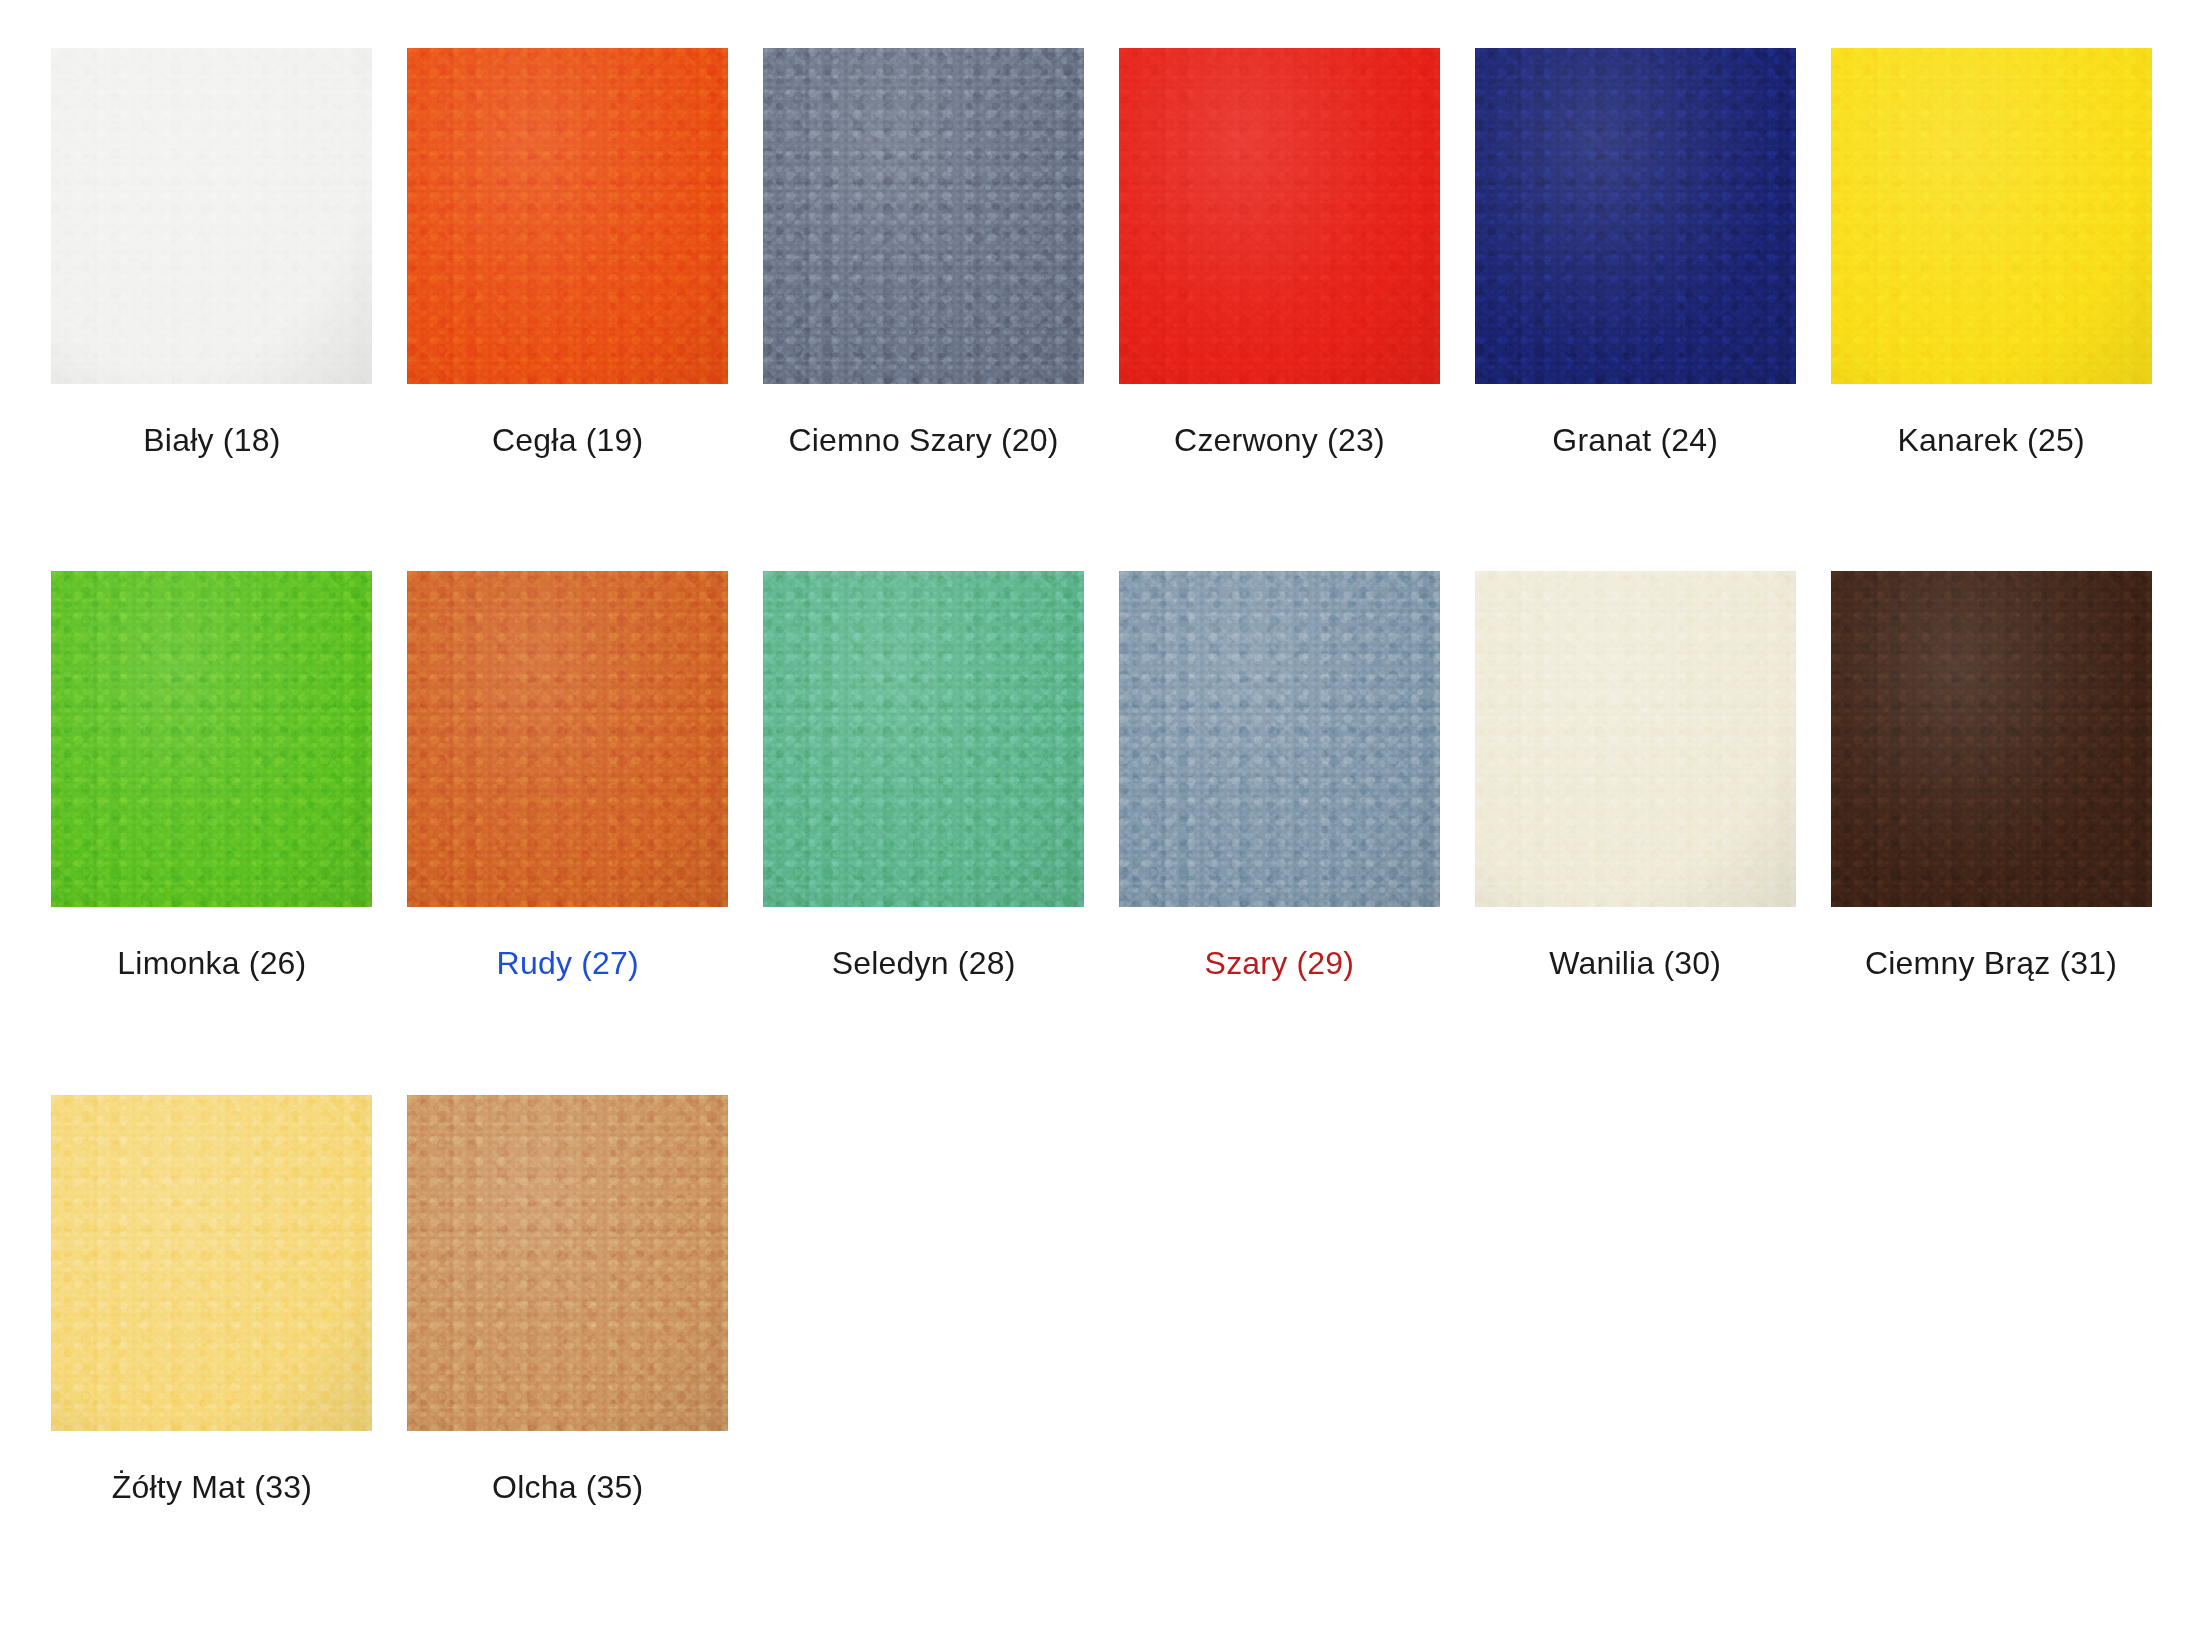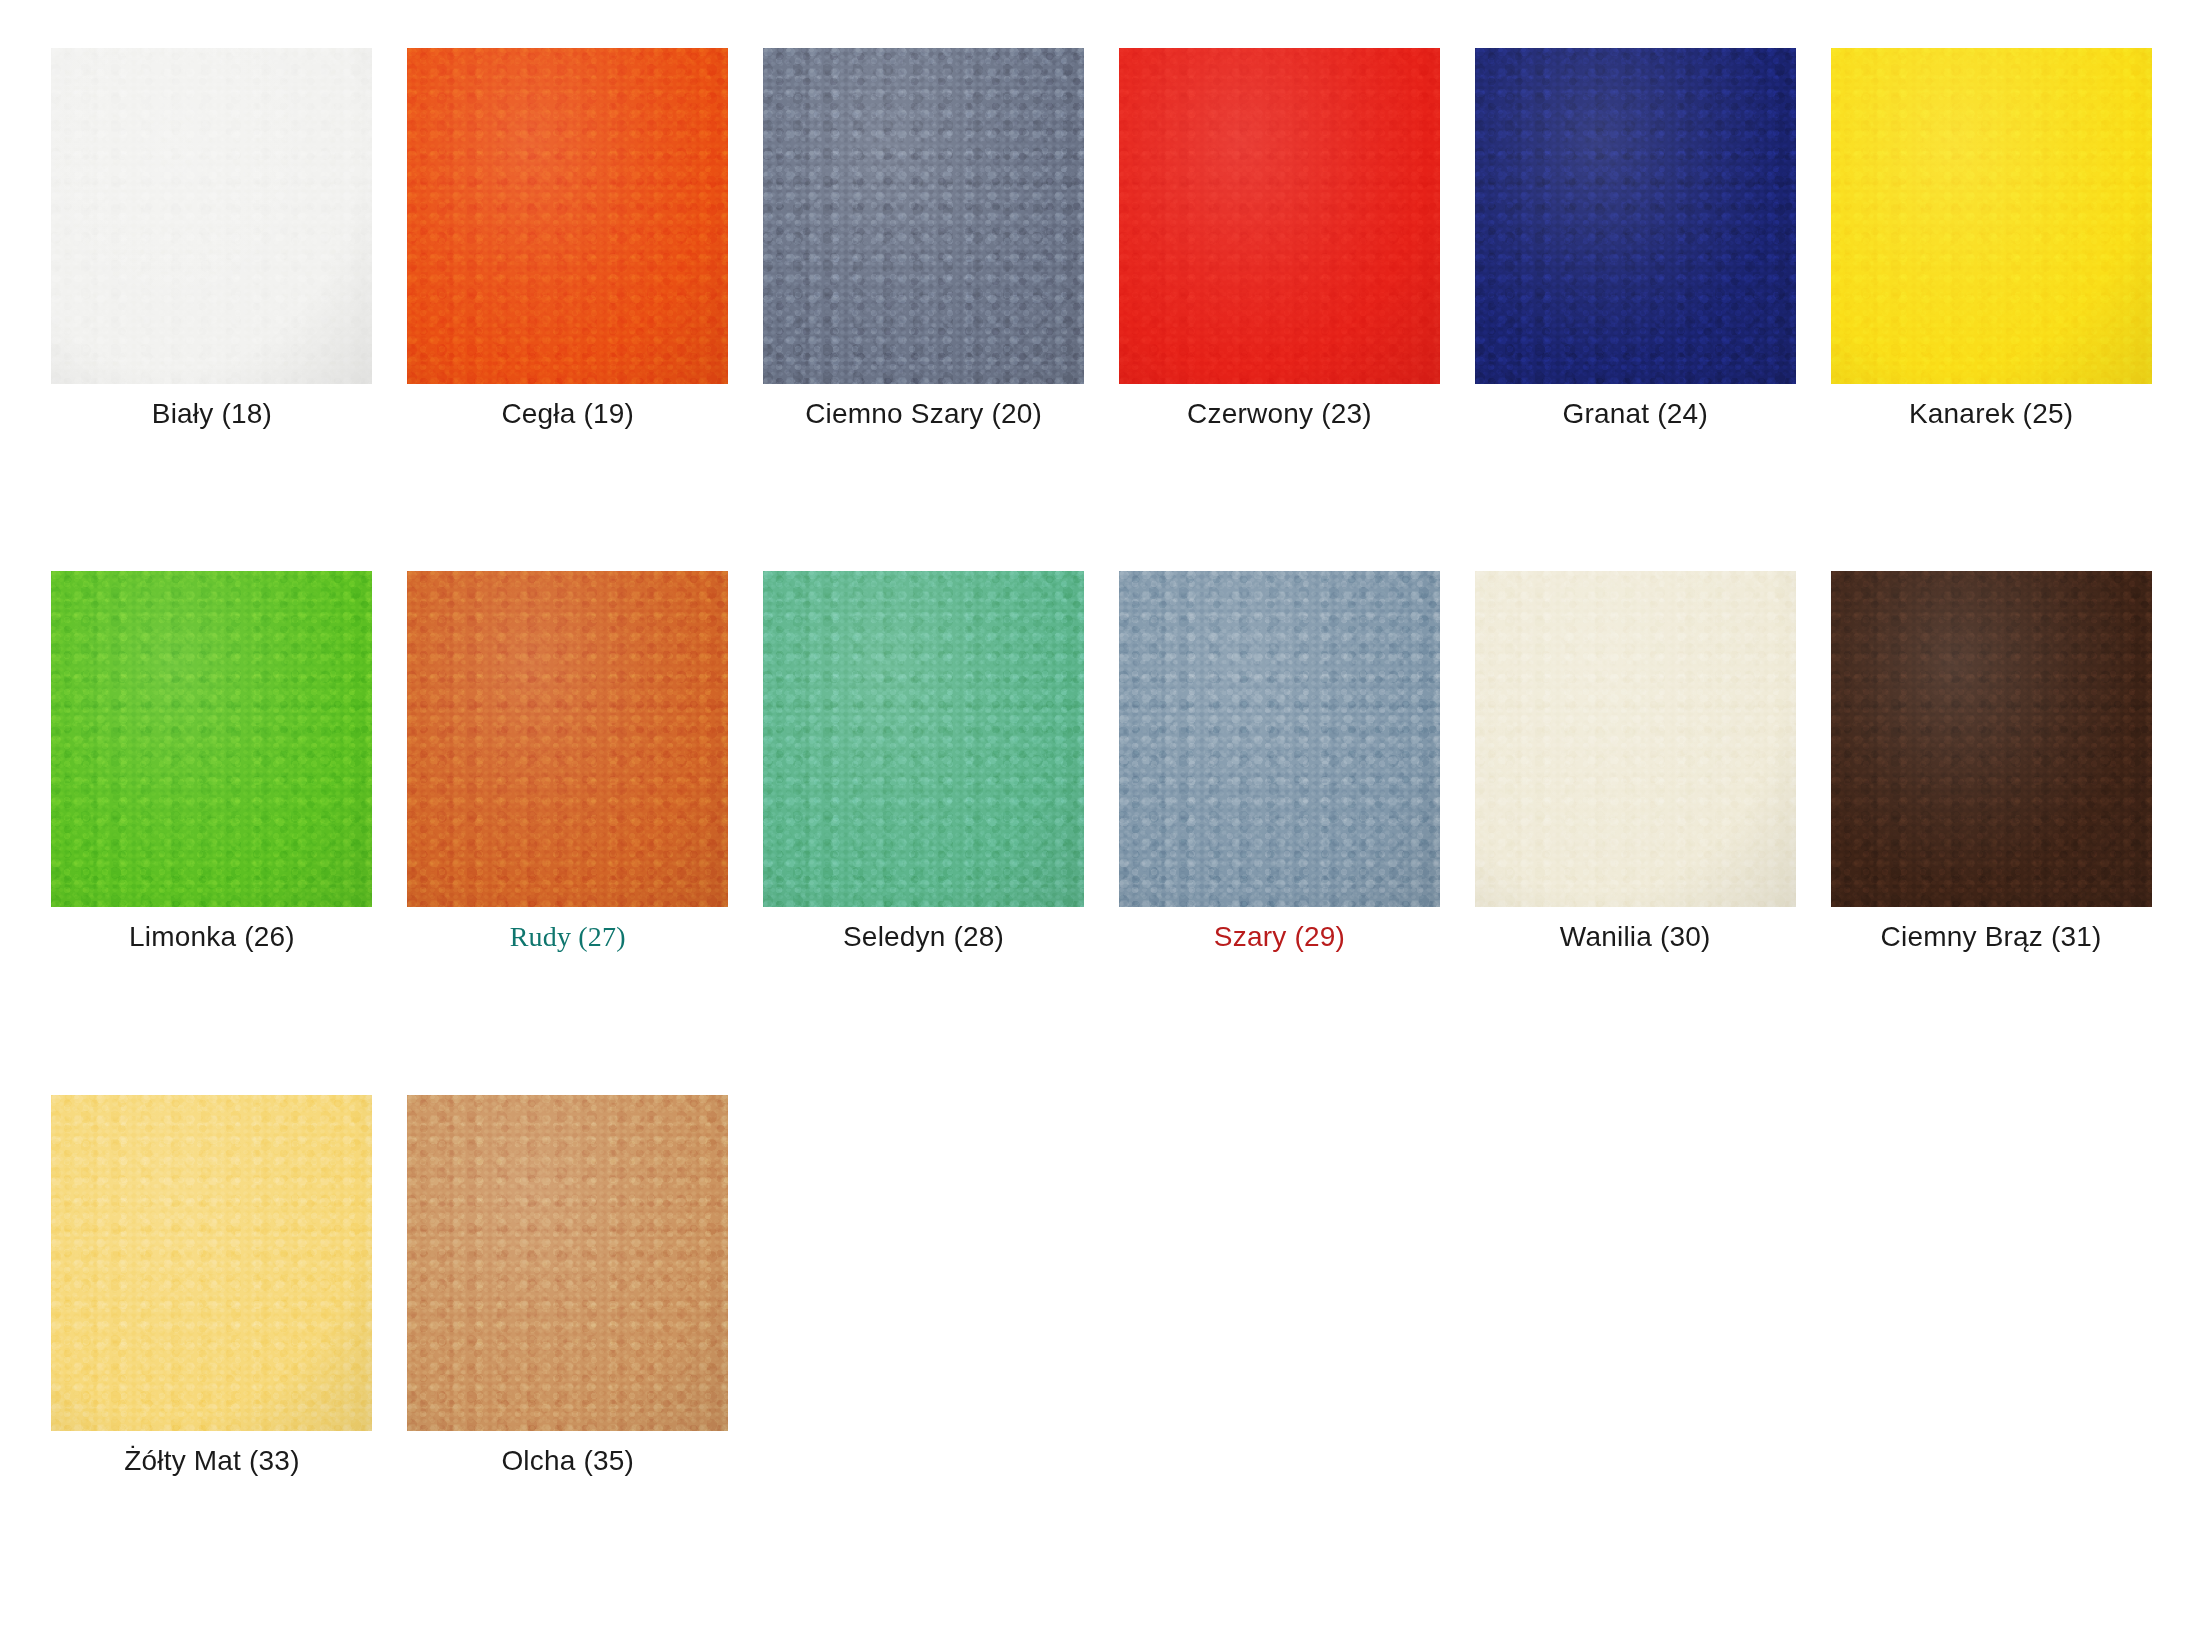--- a/index.html
+++ b/index.html
@@ -93,22 +93,22 @@
   }
 
   .swatch-chip .sheen {
     position: absolute;
     inset: 0;
     pointer-events: none;
     background: radial-gradient(ellipse at 38% 28%, rgba(255,255,255,0.13) 0%, rgba(255,255,255,0.04) 42%, rgba(0,0,0,0.00) 66%, rgba(0,0,0,0.07) 100%);
   }
 
   .swatch-label {
-    margin-top: 14px;
-    font-size: 28px;
+    margin-top: 38px;
+    font-size: 32px;
     line-height: 1.15;
     color: #1a1a1a;
     letter-spacing: 0.2px;
     white-space: nowrap;
     font-weight: 400;
   }
 </style>
 </head>
 <body style="background-color: rgb(255, 255, 255);">
 
@@ -185,21 +185,21 @@
         <div class="swatch-label" style="color: rgb(26, 26, 26);">Limonka (26)</div>
       </div>
       <div class="swatch-cell">
         <div class="swatch-chip-wrap">
           <div class="swatch-chip" title="Rudy (27)" style="background-color: rgb(210, 100, 39);">
             <div class="grain"></div>
             <div class="grain-fine"></div>
             <div class="sheen"></div>
           </div>
         </div>
-        <div class="swatch-label" style="color: #0f766e; font-family: Liberation Serif, serif;">Rudy (27)</div>
+        <div class="swatch-label" style="color: #1d4ed8;">Rudy (27)</div>
       </div>
       <div class="swatch-cell">
         <div class="swatch-chip-wrap">
           <div class="swatch-chip" title="Seledyn (28)" style="background-color: rgb(92, 181, 140);">
             <div class="grain"></div>
             <div class="grain-fine"></div>
             <div class="sheen"></div>
           </div>
         </div>
         <div class="swatch-label" style="color: rgb(26, 26, 26);">Seledyn (28)</div>

